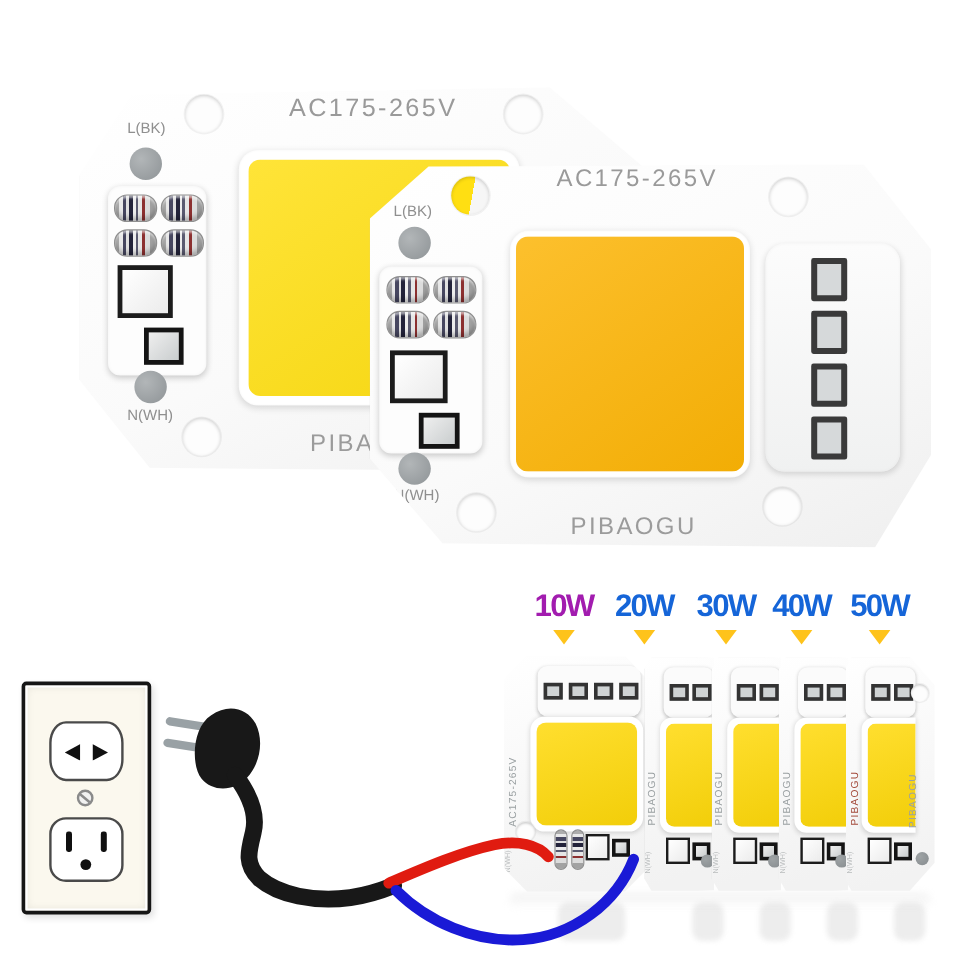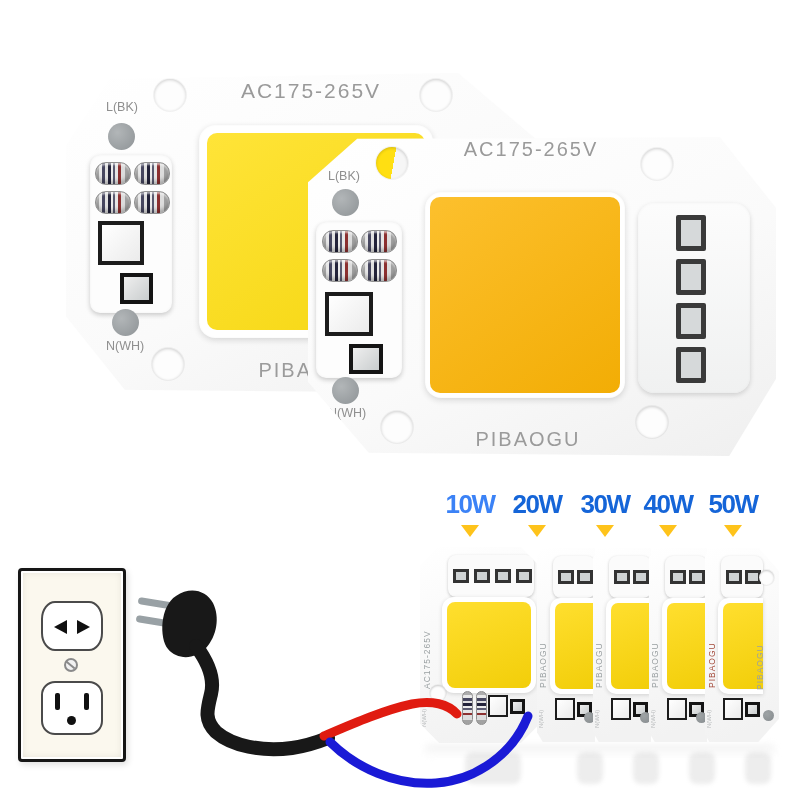--- a/index.html
+++ b/index.html
@@ -166,21 +166,21 @@
     <div class="conn-block" style="left:330px;top:69px;width:112px;height:190px;">
       <div class="conn-slot" style="left:38px;top:12px;"></div>
       <div class="conn-slot" style="left:38px;top:56px;"></div>
       <div class="conn-slot" style="left:38px;top:100px;"></div>
       <div class="conn-slot" style="left:38px;top:144px;"></div>
     </div>
     <div class="brand" style="top:294px;right:28px;">PIBAOGU</div>
     <div class="hole hole-b" style="left:328px;top:272px;"></div>
   </div>
 
-  <div class="watt" style="left: 441px; color: #3b82f6;">10W</div>
+  <div class="watt" style="left: 441px; color: #a21caf;">10W</div>
   <div class="watt" style="left: 508px; color: rgb(21, 101, 216);">20W</div>
   <div class="watt" style="left: 576px; color: rgb(21, 101, 216);">30W</div>
   <div class="watt" style="left: 639px; color: rgb(21, 101, 216);">40W</div>
   <div class="watt" style="left: 704px; color: rgb(21, 101, 216);">50W</div>
   <div class="tri" style="left: 461px; color: rgb(254, 195, 27);"></div>
   <div class="tri" style="left: 528px; color: rgb(254, 195, 27);"></div>
   <div class="tri" style="left: 596px; color: rgb(254, 195, 27);"></div>
   <div class="tri" style="left: 659px; color: rgb(254, 195, 27);"></div>
   <div class="tri" style="left: 724px; color: rgb(254, 195, 27);"></div>
 

